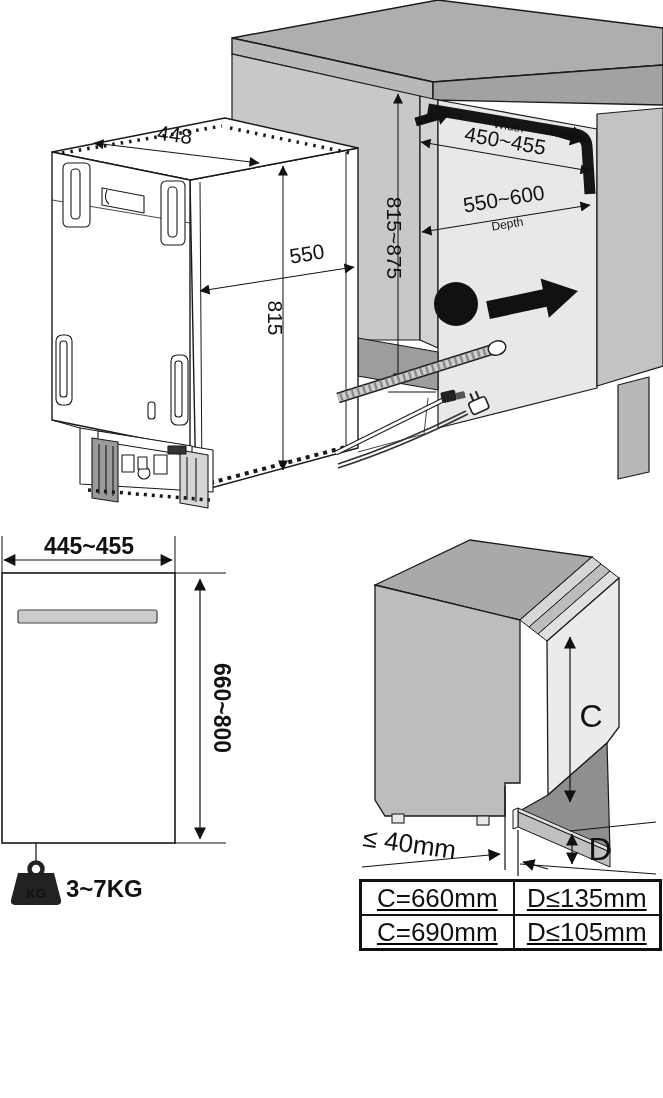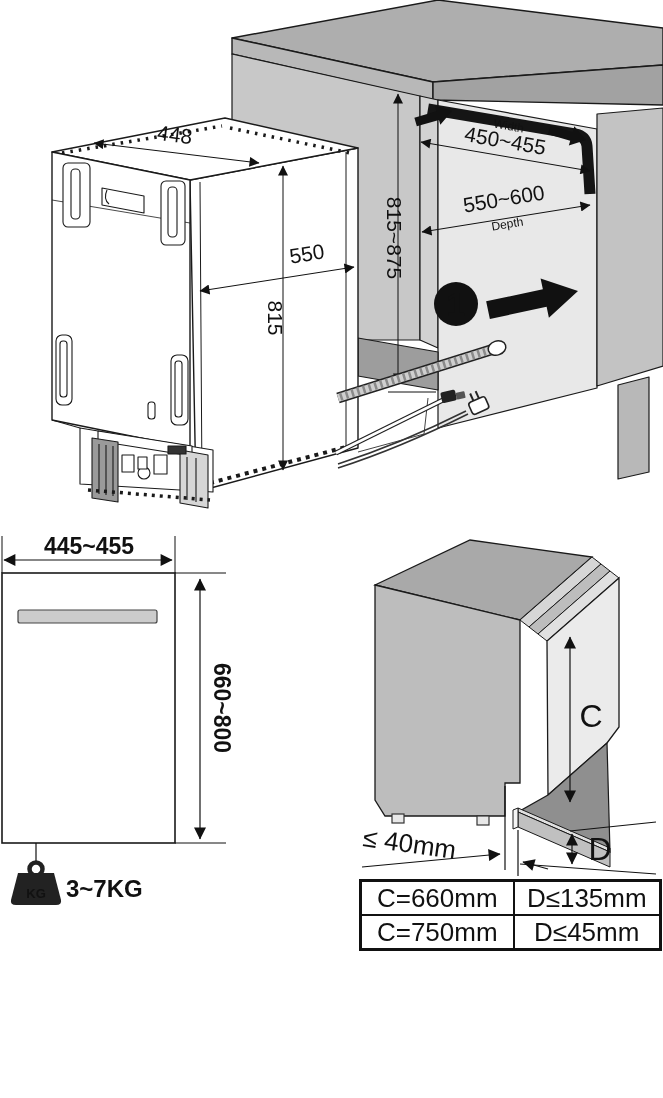--- a/index.html
+++ b/index.html
@@ -9,21 +9,21 @@
   svg text{fill:#111;}
   .dimtxt{font-size:21px;}
   .dimtxt-big{font-size:23px;font-weight:bold;}
   .lbl-small{font-size:12px;}
   .letter{font-size:32px;}
   .plinth{font-size:26px;}
   #cd-table{position:absolute;left:359px;top:879px;width:300px;border-collapse:collapse;
             table-layout:fixed;}
   #cd-table td{border:2px solid #111;height:32.2px;text-align:center;vertical-align:middle;
                font-size:26px;color:#111;padding:0;}
-  #cd-table{border:3px solid #111;}
+  #cd-table{border:3px solid #111;text-decoration:underline;}
 </style>
 </head>
 <body>
 
 <div id="page">
 <svg id="art" width="663" height="1098" viewBox="0 0 663 1098">
   <defs>
     <marker id="ah" viewBox="0 0 10 10" refX="9.5" refY="5" markerWidth="13" markerHeight="10" orient="auto-start-reverse">
           <path d="M0,0 L10,5 L0,10 Z" fill="#111"></path>
         </marker>
@@ -197,18 +197,18 @@
   <colgroup>
         <col style="width:153px">
         <col style="width:147px">
       </colgroup>
   <tbody>
         <tr>
           <td>C=660mm</td>
           <td>D≤135mm</td>
         </tr>
         <tr>
-          <td>C=750mm</td>
-          <td>D≤45mm</td>
+          <td>C=690mm</td>
+          <td>D≤105mm</td>
         </tr>
       </tbody>
 </table>
 </div>
 
 </body></html>

